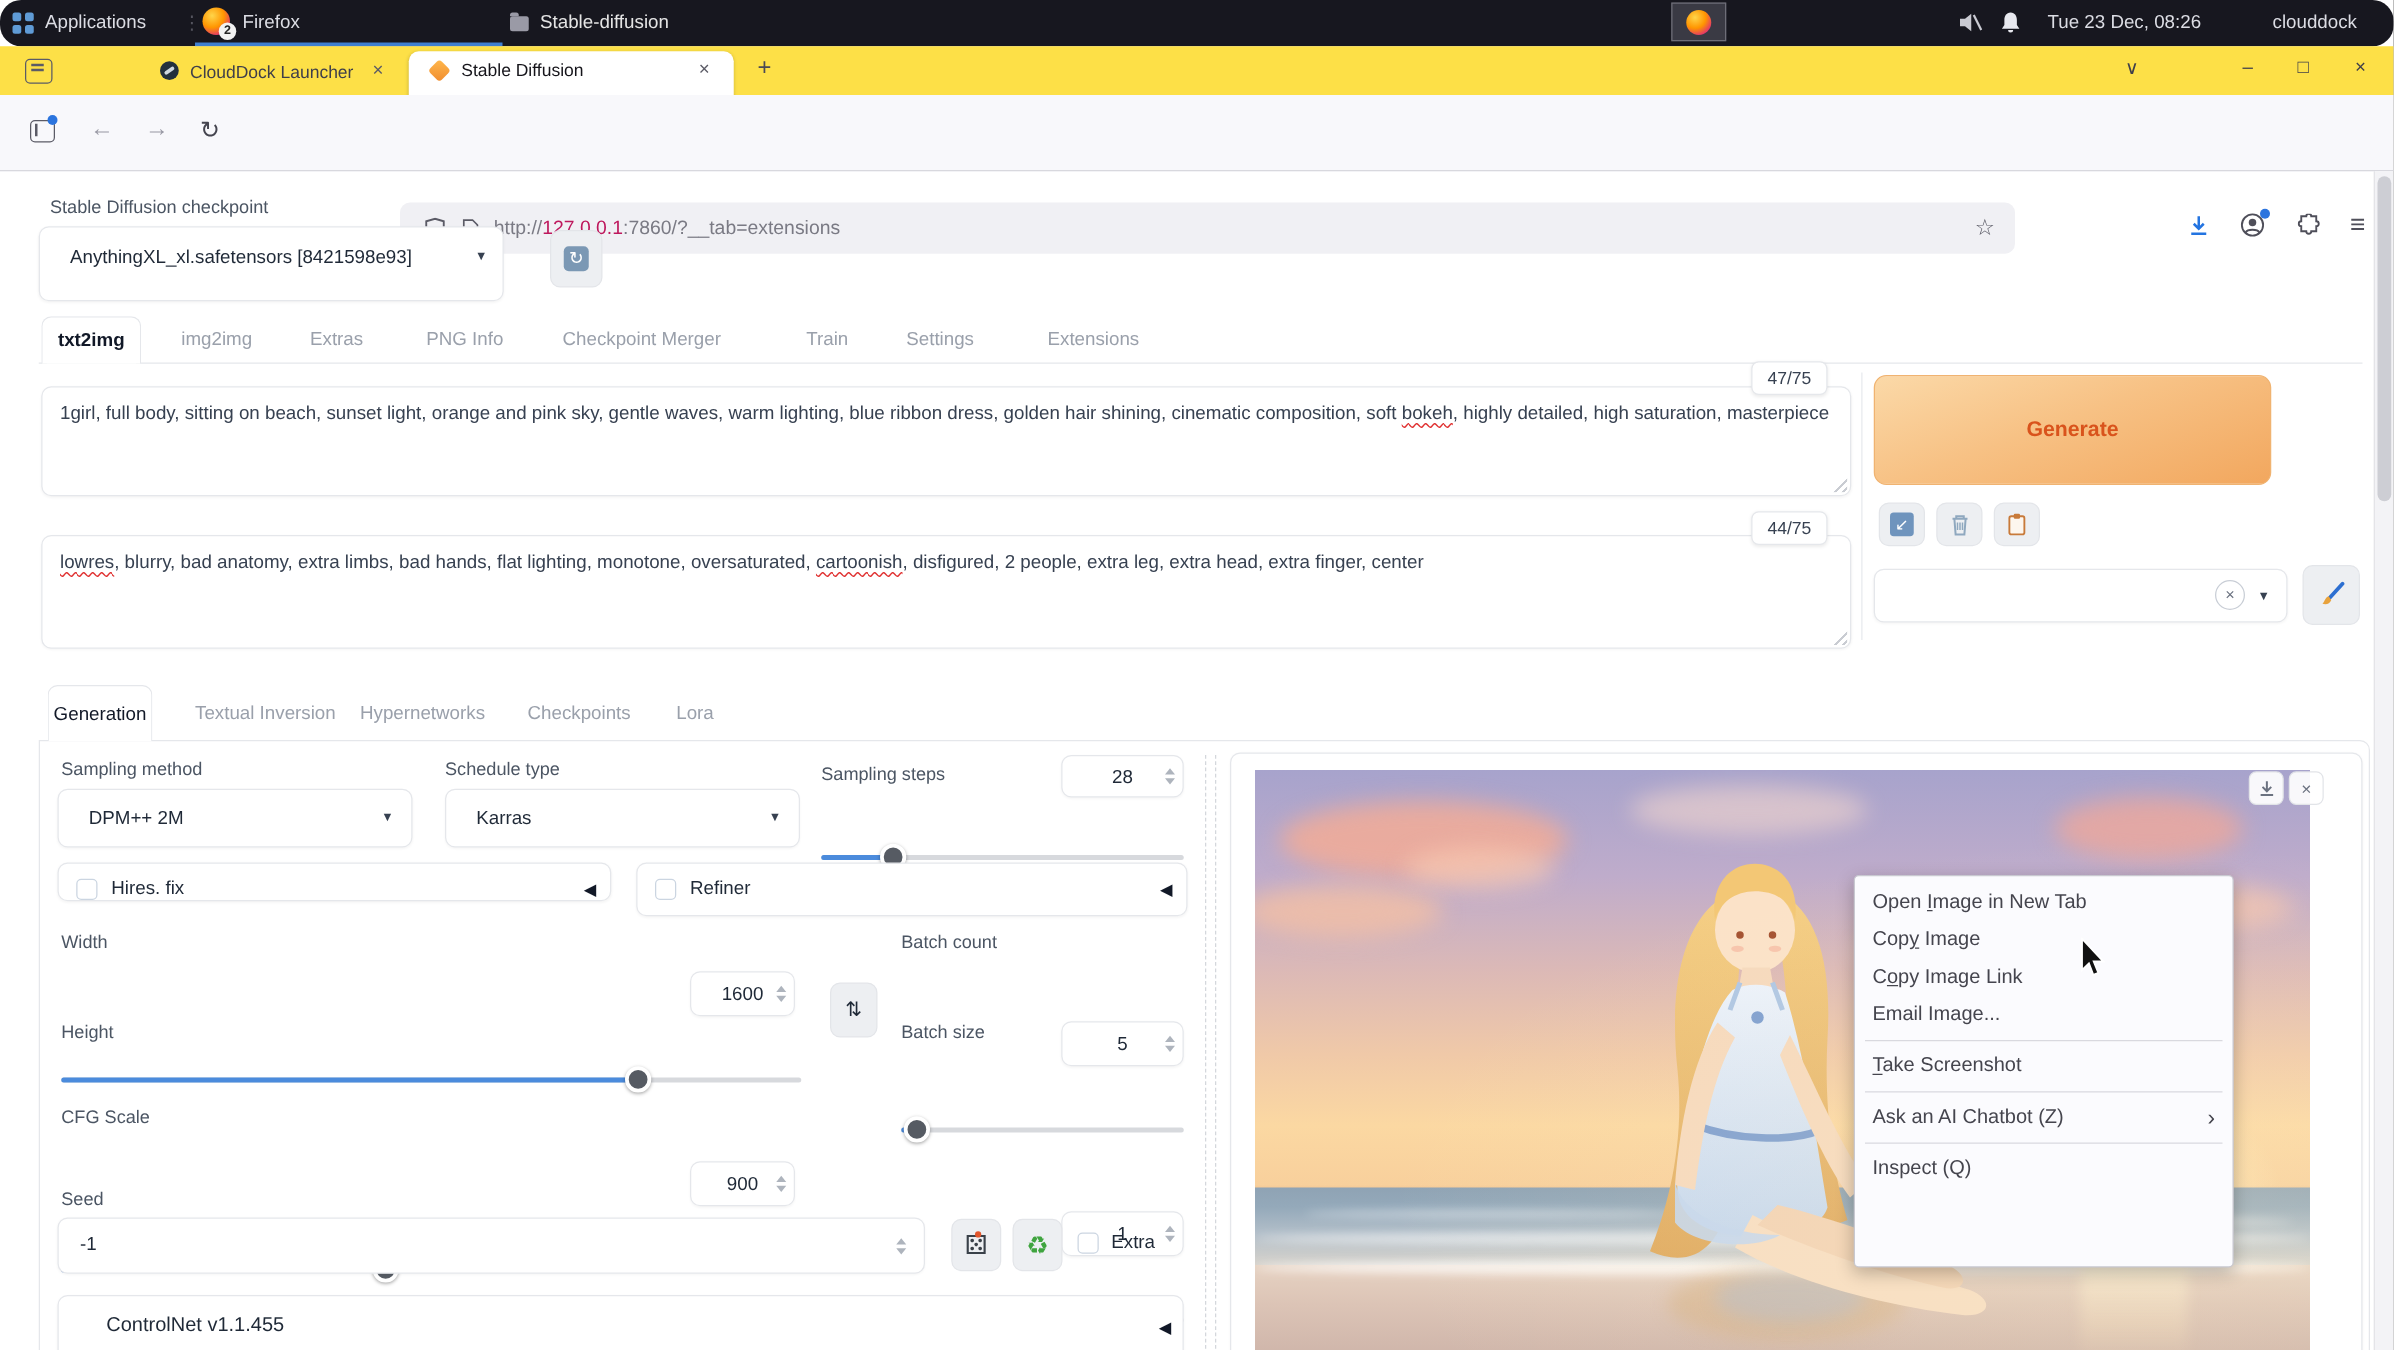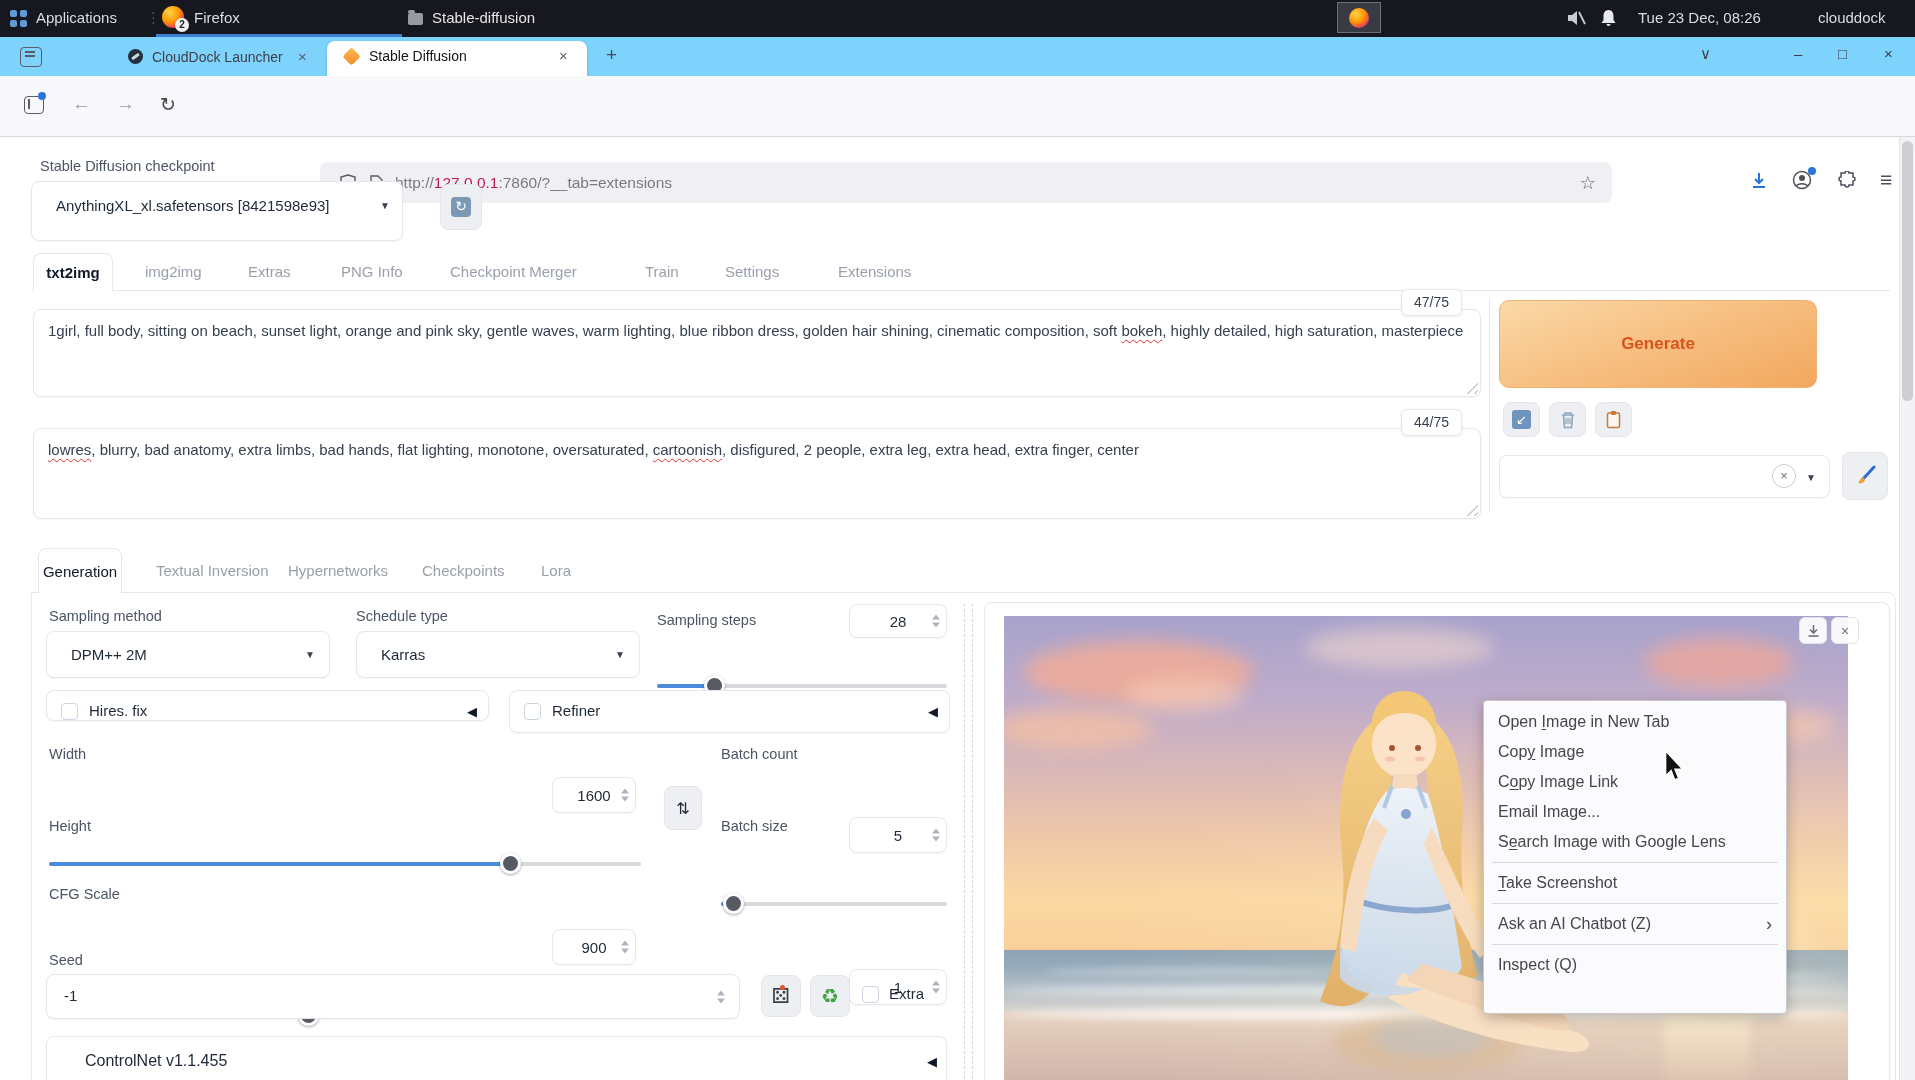--- a/index.html
+++ b/index.html
@@ -1,33 +1,33 @@
 <!DOCTYPE html>
 <html><head>
 <meta charset="utf-8">
 <style>
   * { margin:0; padding:0; box-sizing:border-box; }
   body { font-family:"Liberation Sans","DejaVu Sans",sans-serif; background:#333; }
   #screen { position:relative; width:1915px; height:1080px; overflow:hidden; background:#fff; }
   .abs { position:absolute; }
 
   
-  .taskbar { left:0; top:0; width:1915px; height:37px; background:#17171f; color:#dcdde4; font-size:15px; }
+  .taskbar { left:0; top:0; width:1915px; height:37px; background:#17171f; color:#dcdde4; font-size:15px;border-radius:17px; }
   .tb-text { top:9px; }
   .grid-icon { width:17px; height:17px; display:grid; grid-template-columns:7px 7px; grid-gap:3px; }
   .grid-icon i { background:#5f9bd6; border-radius:2px; }
   .task-active { border-bottom:3px solid #3f7fd0; }
   .ff-circle { width:22px; height:22px; border-radius:50%; background:radial-gradient(circle at 35% 30%, #ffd54a, #ff9500 45%, #e3336d 78%, #a5007f); }
   .badge2 { width:14px; height:14px; border-radius:50%; background:#f2f2f2; color:#222; font-size:10px; line-height:14px; text-align:center; font-weight:bold; }
   .tray-box { width:44px; height:31px; background:#3a3a44; border:1px solid #6e6e78; display:flex; align-items:center; justify-content:center; }
   .folder-ic { width:15px; height:12px; background:#9a9aa6; border-radius:2px; position:relative; }
   .folder-ic:before { content:""; position:absolute; top:-3px; left:0; width:7px; height:3px; background:#9a9aa6; border-radius:2px 2px 0 0; }
 
   
-  .tabbar { left:0; top:37px; width:1915px; height:39px; background:#7dd3fc; }
+  .tabbar { left:0; top:37px; width:1915px; height:39px; background:#fde047; }
   .tab-active { background:#fff; border-radius:8px; box-shadow:0 1px 3px rgba(0,0,0,.18); }
   .tab-label { font-size:14px; color:#15141a; }
   .tab-x { font-size:15px; color:#5b5b66; }
   .sd-diamond { width:13px; height:13px; transform:rotate(45deg); background:linear-gradient(135deg,#ffb84d,#f08c2e); border-radius:3px; }
   .cd-circle { width:15px; height:15px; border-radius:50%; background:#23303d; position:relative; }
   .cd-circle:before { content:""; position:absolute; left:3px; top:6px; width:9px; height:3px; background:#cfd8e0; border-radius:2px; transform:rotate(-35deg); }
   .win-ctl { font-size:15px; color:#3f3f4a; }
   .lib-icon { width:22px; height:20px; border:1.6px solid #5b5b66; border-radius:4px; position:relative; }
   .lib-icon:before { content:""; position:absolute; left:4px; top:3px; width:10px; height:1.6px; background:#5b5b66; box-shadow:0 4px 0 #5b5b66; }
 
@@ -416,21 +416,20 @@
         <path d="M1.5,12 L11.5,12" stroke="#6b7280" stroke-width="1.6"></path>
       </svg>
   </div>
   <div class="ovbtn" style="left:1831px;top:617px;">×</div>
 
   <div class="abs ctxmenu" style="left:1483px;top:700px;width:304px;height:314px;">
     <div class="mi"><span>Open </span><span class="hk">I</span><span>mage in New Tab</span></div>
     <div class="mi"><span>Cop</span><span class="hk">y</span><span> Image</span></div>
     <div class="mi"><span>C</span><span class="hk">o</span><span>py Image Link</span></div>
     <div class="mi"><span>Email Image...</span></div>
-    <div class="mi"><span>S</span><span class="hk">e</span><span>arch Image with Google Lens</span></div>
     <div class="msep"></div>
     <div class="mi"><span class="hk">T</span><span>ake Screenshot</span></div>
     <div class="msep"></div>
     <div class="mi" style="position:relative;"><span>Ask an AI Chatbot (Z)</span><span class="abs" style="right:14px;top:0;font-size:18px;">›</span></div>
     <div class="msep"></div>
     <div class="mi"><span>Inspect (Q)</span></div>
   </div>
 
   <svg class="abs" style="left:1662px;top:750px;z-index:30;" width="24" height="32" viewBox="0 0 12 19">
     <path d="M1,0.5 L1,15.5 L4.3,12.3 L6.4,17.8 L8.8,16.8 L6.6,11.4 L11.2,11.4 Z" fill="#111" stroke="#fff" stroke-width="0.9"></path>

